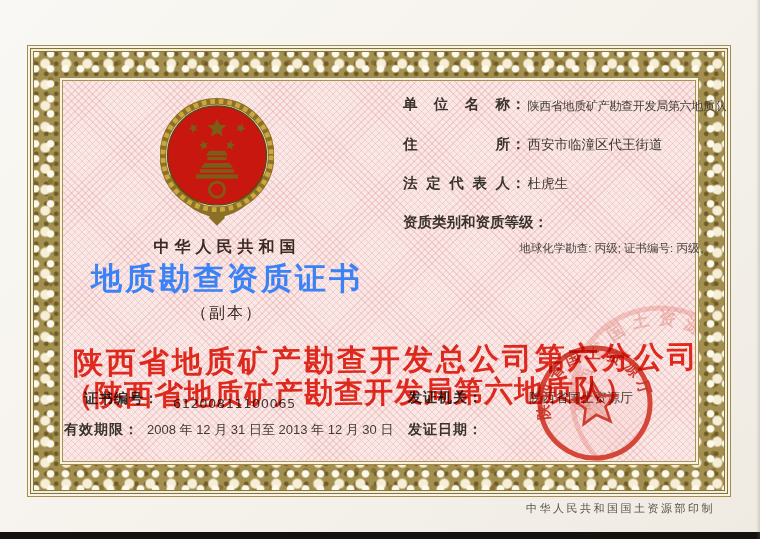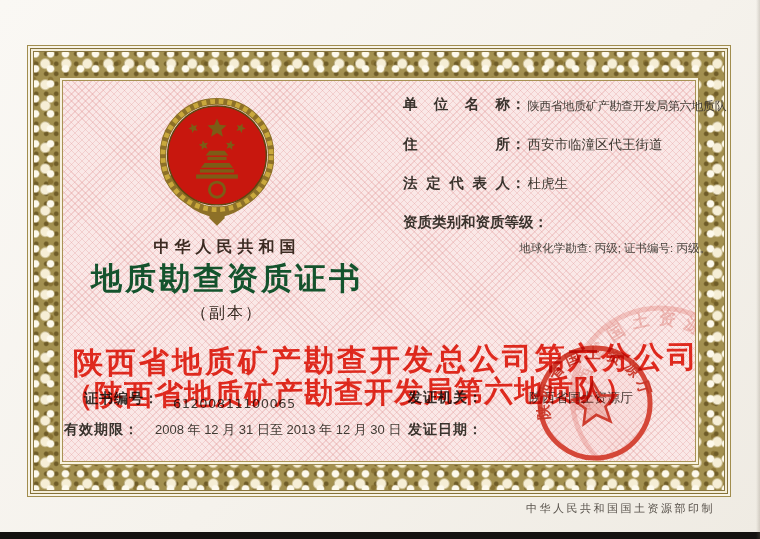--- a/index.html
+++ b/index.html
@@ -36,39 +36,39 @@
     border:1px solid #a89254;
     box-shadow:0 0 0 2px #f8f2e0, 0 0 0 3px #a08c4e;
   }
   .clipzone { position:absolute; left:62px; top:80px; width:634px; height:382px; overflow:hidden; z-index:3; }
 
   
   .emblem { position:absolute; left:160px; top:96px; width:114px; height:136px; z-index:4; }
   .country { position:absolute; left:77px; top:237px; width:300px; text-align:center; z-index:4;
     font-size:16px; font-weight:bold; letter-spacing:5px; color:#3c2b22; }
   .cert-title { position:absolute; left:57px; top:258px; width:340px; text-align:center; z-index:4;
-    font-size:31px; font-weight:bold; letter-spacing:3px; color:#14532d; }
+    font-size:31px; font-weight:bold; letter-spacing:3px; color:#3b82f6; }
   .copy-type { position:absolute; left:77px; top:303px; width:300px; text-align:center; z-index:4;
     font-size:16px; letter-spacing:2px; color:#372a22; }
 
   
   .fields { position:absolute; left:403px; top:95px; width:308px; z-index:4; color:#35302b; }
   .frow { display:flex; align-items:flex-start; margin-bottom:20px; }
   .flabel { display:inline-flex; justify-content:space-between; width:107px; flex:none;
     font-size:14.5px; font-weight:bold; color:#3a332d; }
   .fcolon { flex:none; font-size:14.5px; font-weight:bold; margin:0 2px 0 1px; color:#3a332d; }
   .fval { font-size:13.5px; padding-top:1px; color:#403a33; white-space:nowrap; }
   .fval.small { font-size:12px; padding-top:2.5px; letter-spacing:-0.3px;text-align:center; }
   .qual-label { font-size:14.5px; font-weight:bold; color:#3a332d; margin-bottom:9px; }
   .qual-value { font-size:11.5px; text-align:right; color:#45403a; white-space:nowrap; }
 
   
   .brow { position:absolute; z-index:4; display:flex; align-items:baseline; white-space:nowrap; }
   .blabel { font-size:14px; font-weight:bold; color:#38322c; letter-spacing:1px; }
-  .bval { font-size:13px; color:#403a33; margin-left:16px; }
+  .bval { font-size:13px; color:#403a33; margin-left:8px; }
   .cert-no-val { font-family:"DejaVu Sans",sans-serif; position:relative; top:5px; margin-left:14px; letter-spacing:0.5px; }
   .authority-val { margin-left:46px; }
   .issue-date-val { margin-left:34px; word-spacing:9px; }
 
   
   .overlay-stamp { position:absolute; left:0; top:0; z-index:6; transform:rotate(-0.6deg); mix-blend-mode:multiply; }
   .ov-line { position:absolute; white-space:nowrap; font-weight:bold; color:#e41e10; opacity:.92; }
   .ov1 { left:69px; top:344px; font-size:30px; letter-spacing:3px; }
   .ov2 { left:60px; top:377px; font-size:29px; letter-spacing:1px; }
 

